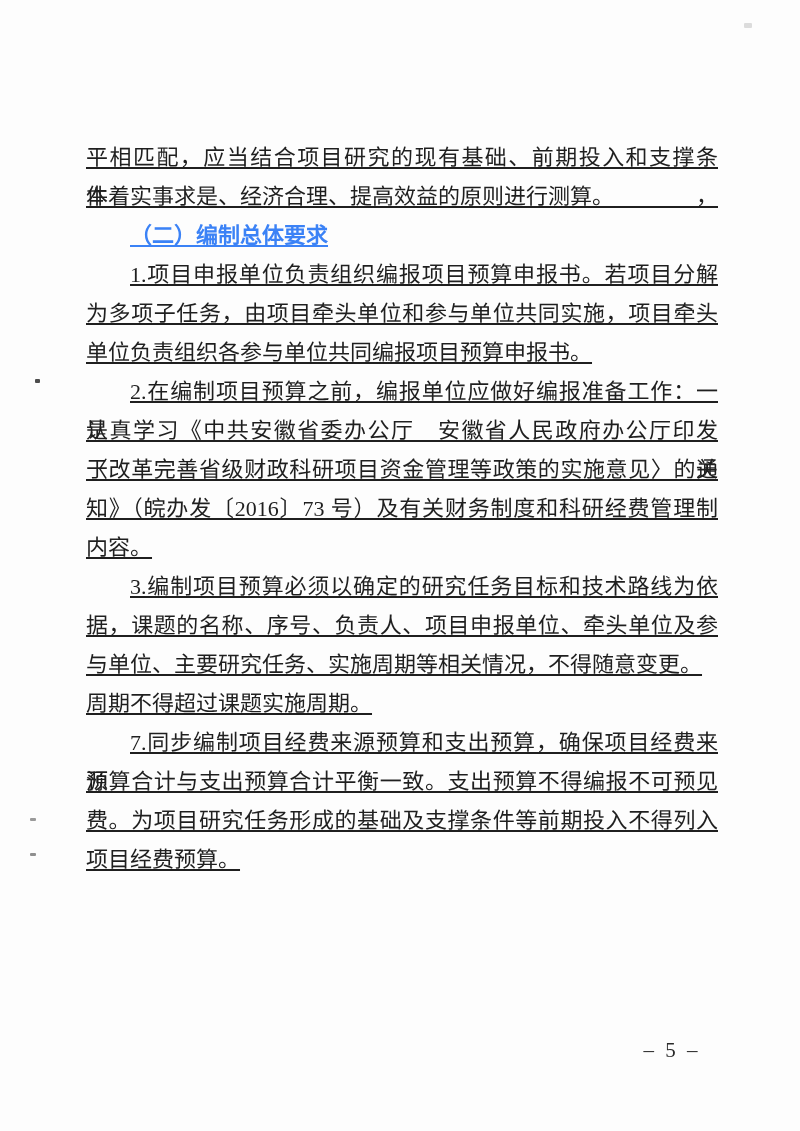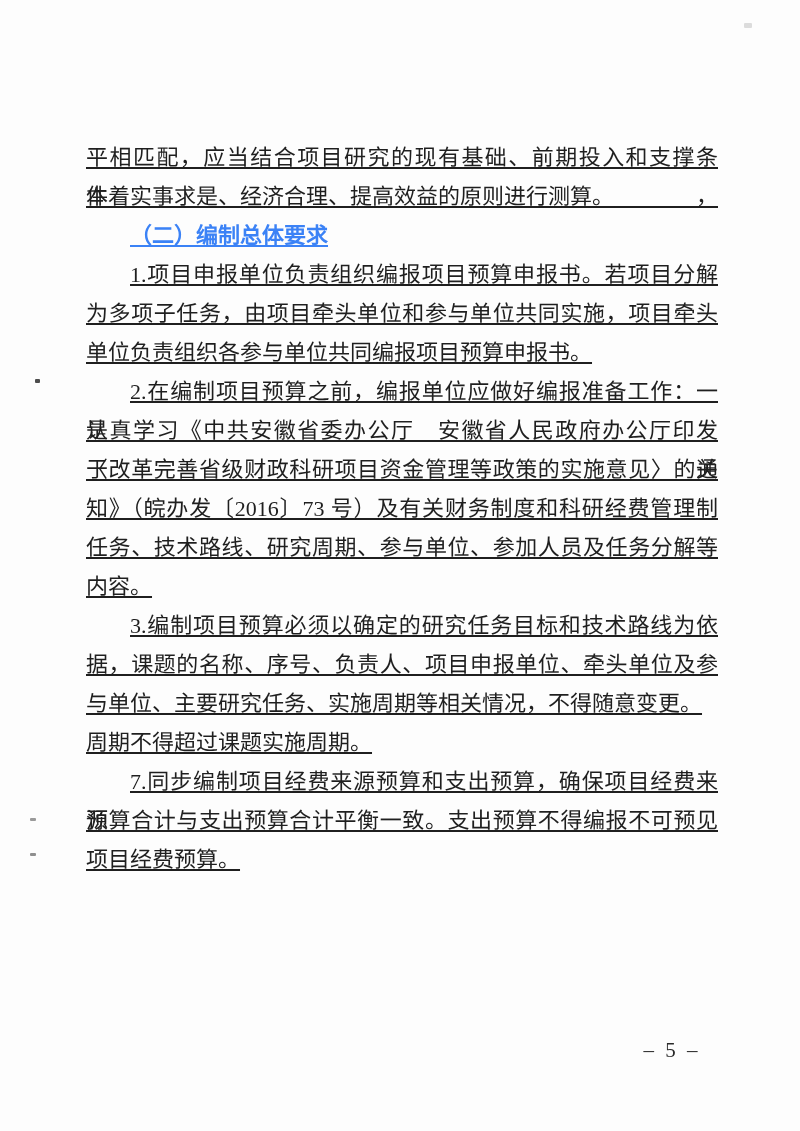--- a/index.html
+++ b/index.html
@@ -83,37 +83,37 @@
       <span class="ln f ind">1.项目申报单位负责组织编报项目预算申报书。若项目分解</span>
       <span class="ln f">为多项子任务，由项目牵头单位和参与单位共同实施，项目牵头</span>
       <span class="ln">单位负责组织各参与单位共同编报项目预算申报书。</span>
     </p>
 
     <p class="para">
       <span class="ln f ind">2.在编制项目预算之前，编报单位应做好编报准备工作：一是</span>
       <span class="ln f">认真学习《中共安徽省委办公厅　安徽省人民政府办公厅印发〈关</span>
       <span class="ln f">于改革完善省级财政科研项目资金管理等政策的实施意见〉的通</span>
       <span class="ln f">知》（皖办发〔2016〕73 号）及有关财务制度和科研经费管理制</span>
-      <span class="ln f">任务、技术路线、研究周期、参与单位、参加人员及任务分解等</span>
       <span class="ln">内容。</span>
     </p>
 
     <p class="para">
       <span class="ln f ind">3.编制项目预算必须以确定的研究任务目标和技术路线为依</span>
       <span class="ln f">据，课题的名称、序号、负责人、项目申报单位、牵头单位及参</span>
       <span class="ln">与单位、主要研究任务、实施周期等相关情况，不得随意变更。</span>
     </p>
 
     <p class="para">
       <span class="ln">周期不得超过课题实施周期。</span>
     </p>
 
     <p class="para">
       <span class="ln f ind">7.同步编制项目经费来源预算和支出预算，确保项目经费来源</span>
       <span class="ln f">预算合计与支出预算合计平衡一致。支出预算不得编报不可预见</span>
+      <span class="ln f">费。为项目研究任务形成的基础及支撑条件等前期投入不得列入</span>
       <span class="ln">项目经费预算。</span>
     </p>
 
   </main>
 
   <div class="page-number">– 5 –</div>
 
 </div>
 
 </body></html>

